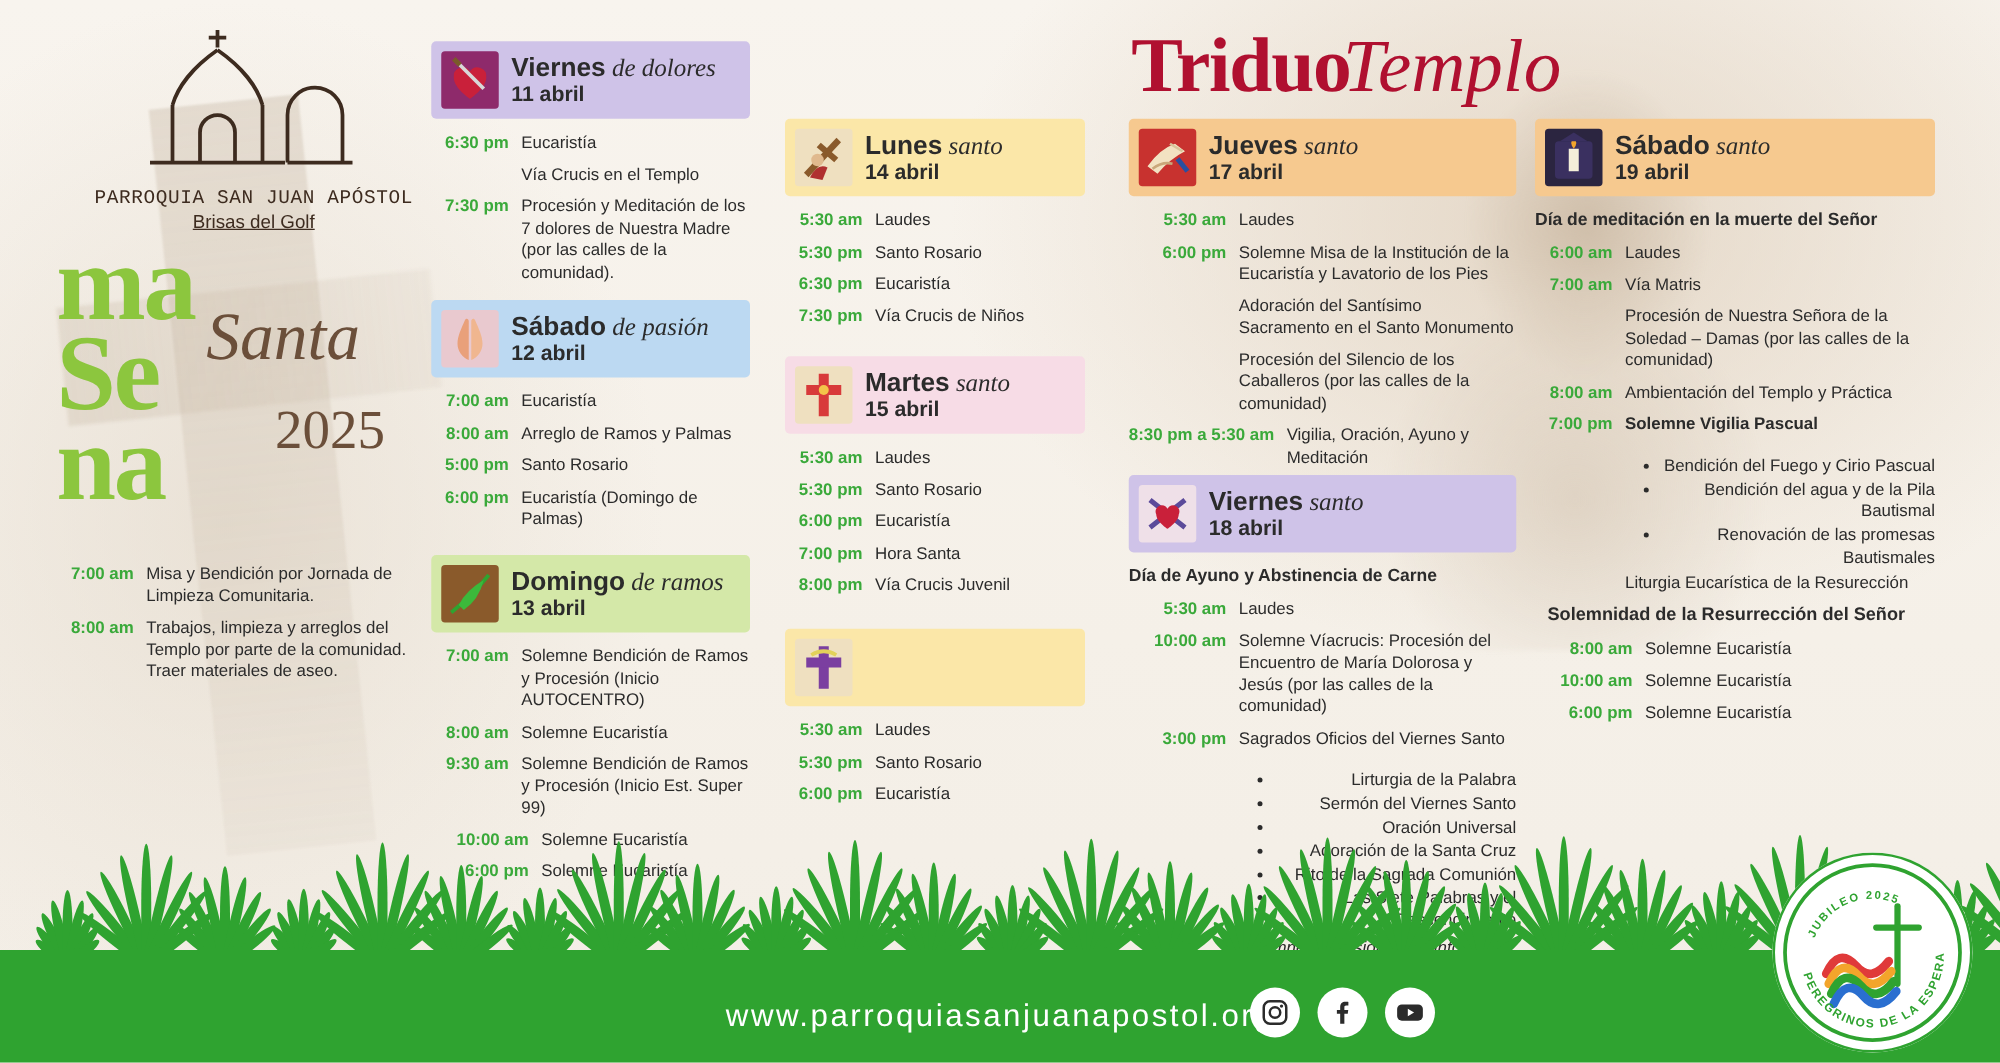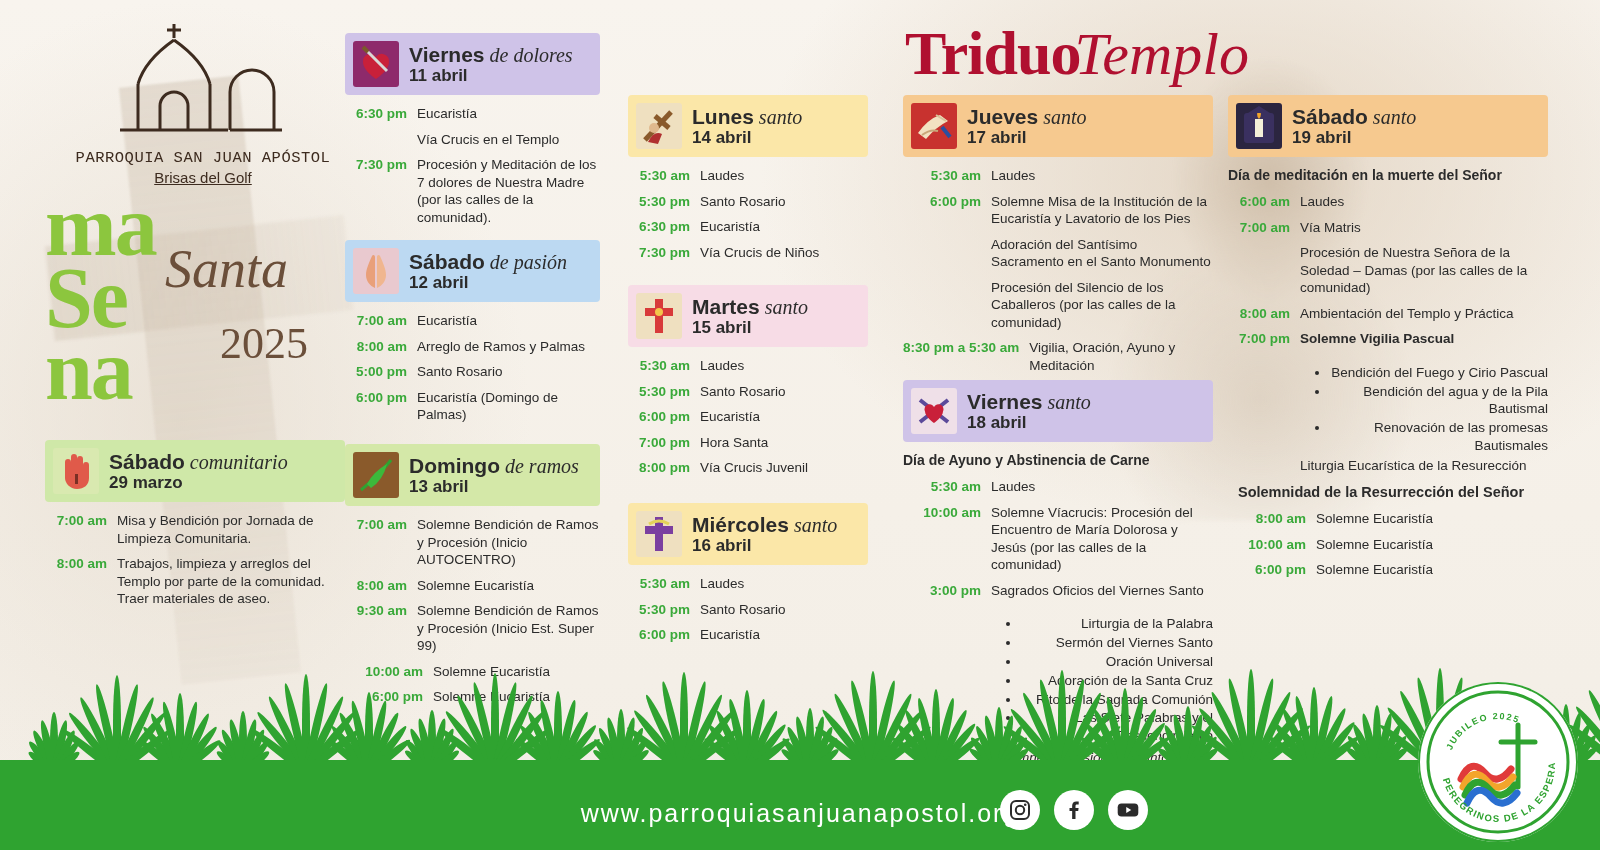--- a/index.html
+++ b/index.html
@@ -179,32 +179,20 @@
     <div class="ss-santa">Santa</div>
     <div class="ss-year">2025</div>
   </div>
 
   <div class="triduo">
     <span class="t1">Triduo</span><span class="t2">Templo</span>
   </div>
 
   <div id="cards-layer">
       <div class="card" style="left: 45px; top: 440px; width: 300px;">
-        <div class="card-head" style="background: rgb(207, 232, 168);">
-          <div class="icon" style="background: rgb(217, 233, 176);">
-            <svg width="34" height="38" viewBox="0 0 34 38">
-              <path d="M6 22V10a3 3 0 0 1 6 0v8V5a3 3 0 0 1 6 0v13V7a3 3 0 0 1 6 0v13V13a3 3 0 0 1 6 0v13c0 7-5 11-12 11S6 31 6 26z" fill="#e05a4a"></path>
-              <rect x="16" y="22" width="3" height="10" fill="#7a2f24"></rect>
-            </svg>
-          </div>
-          <div class="titles">
-            <div class="t-main"><span>Sábado</span><span class="ital"> comunitario</span></div>
-            <div class="t-date">29 marzo</div>
-          </div>
-        </div>
         <div class="rows">
           <div class="row">
             <div class="time">7:00 am</div>
             <div class="desc">
               <div>Misa y Bendición por Jornada de Limpieza Comunitaria.</div>
             </div>
           </div>
           <div class="row">
             <div class="time">8:00 am</div>
             <div class="desc">
@@ -424,24 +412,20 @@
         </div>
       </div>
       <div class="card" style="left: 628px; top: 503px; width: 240px;">
         <div class="card-head" style="background: rgb(251, 231, 168);">
           <div class="icon" style="background: rgb(239, 224, 192);">
             <svg width="36" height="40" viewBox="0 0 36 40">
               <rect x="14" y="3" width="8" height="34" fill="#7b3fa0"></rect>
               <rect x="4" y="12" width="28" height="8" fill="#7b3fa0"></rect>
               <path d="M8 10 q10 -6 20 0" stroke="#e3d25a" stroke-width="3" fill="none"></path>
             </svg>
-          </div>
-          <div class="titles">
-            <div class="t-main"><span>Miércoles</span><span class="ital"> santo</span></div>
-            <div class="t-date">16 abril</div>
           </div>
         </div>
         <div class="rows">
           <div class="row">
             <div class="time">5:30 am</div>
             <div class="desc">
               <div>Laudes</div>
             </div>
           </div>
           <div class="row">

